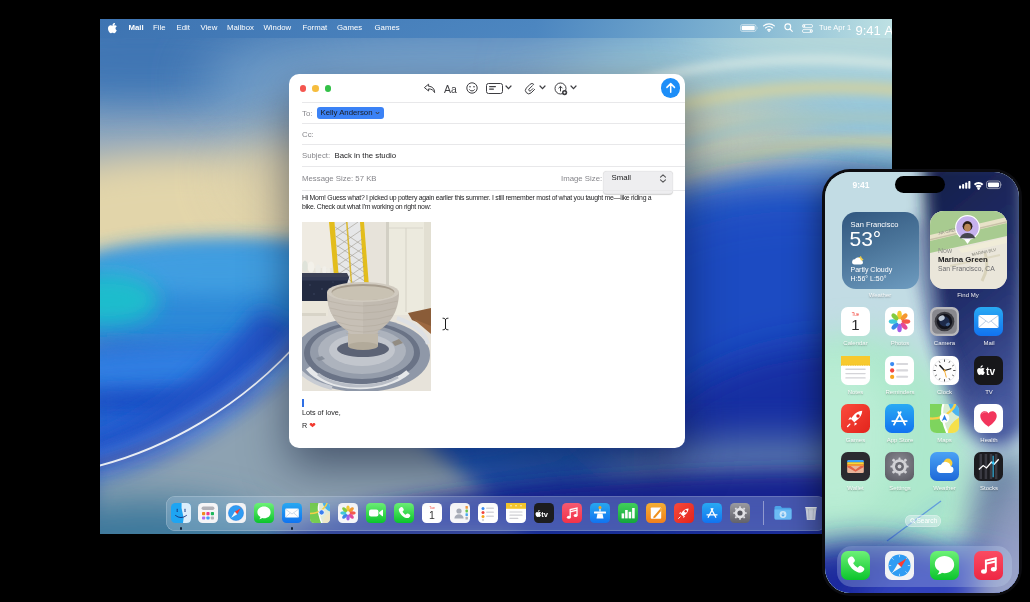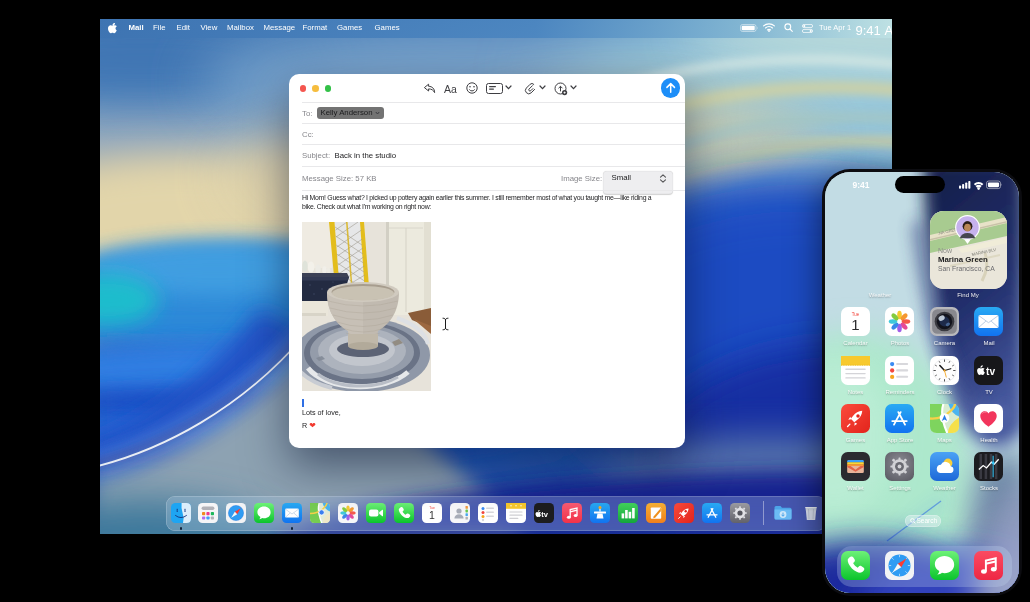--- a/index.html
+++ b/index.html
@@ -131,21 +131,21 @@
 
   <div id="menubar">
     <svg class="abs" style="left:8px;top:3.6px" width="9" height="11" viewBox="0 0 9 11">
       <path fill="#fff" d="M6.4,1.7c-0.5,0.6-1.2,0.9-1.9,0.85C4.4,1.8,4.8,1,5.2,0.6C5.7,0.05,6.5,-0.2,7,0.1 C7,0.7,6.8,1.3,6.4,1.7z M7.5,5.6c0-1.1,0.6-1.8,1.3-2.3C8.2,2.5,7.3,2.3,6.6,2.3C5.8,2.3,5.2,2.8,4.6,2.8 C4,2.8,3.3,2.3,2.6,2.3C1.3,2.4,0,3.5,0,5.5c0,1.2,0.45,2.5,1,3.3c0.5,0.7,1,1.4,1.7,1.4c0.7,0,1-0.45,1.8-0.45 c0.8,0,1.1,0.45,1.8,0.45c0.7,0,1.2-0.7,1.7-1.4c0.3-0.5,0.6-1,0.7-1.6C8.1,7.1,7.5,6.4,7.5,5.6z"></path>
     </svg>
     <span style="left:28.5px;font-weight:bold">Mail</span>
     <span style="left:53px">File</span>
     <span style="left:76.5px">Edit</span>
     <span style="left:100.5px">View</span>
     <span style="left:127px">Mailbox</span>
-    <span style="left:163.5px">Message</span>
+    <span style="left:163.5px">Window</span>
     <span style="left:202.5px">Format</span>
     <span style="left:237px">Games</span>
     <span style="left:274.5px">Games</span>
 
     <svg class="abs" style="left:640px;top:5.2px" width="19" height="8" viewBox="0 0 19 8">
       <rect x="0.5" y="0.5" width="15.5" height="7" rx="2" fill="none" stroke="rgba(255,255,255,0.6)" stroke-width="0.8"></rect>
       <rect x="1.7" y="1.7" width="13" height="4.6" rx="1" fill="#fff"></rect>
       <path d="M17.2,2.6 q1.2,1.4 0,2.8z" fill="rgba(255,255,255,0.6)"></path>
     </svg>
 
@@ -505,21 +505,21 @@
       <path d="M1,1 L3.5,3.7 L6,1" stroke="#3e3e42" stroke-width="1.2" fill="none" stroke-linecap="round"></path>
     </svg>
   
   <div class="abs" style="left:371.8px;top:4.3px;width:19.4px;height:19.4px;border-radius:50%;background:#1d8ef8"></div>
   <svg class="abs" style="left:371.8px;top:4.3px" width="19.4" height="19.4" viewBox="0 0 19.4 19.4">
     <path d="M9.7,14.2 L9.7,6 M5.9,9.4 L9.7,5.6 L13.5,9.4" stroke="#fff" stroke-width="1.5" fill="none" stroke-linecap="round" stroke-linejoin="round"></path>
   </svg>
   <div class="sep" style="top:27.5px"></div>
   
   <div class="wrow glb" style="top:34.5px">To:</div>
-  <div class="abs" style="left:27.5px;top:32.5px;height:12.5px;background:#737373;border-radius:3px;padding:0 4px;line-height:12.5px;color:#1b1b1d">Kelly Anderson<svg style="margin-left:2.5px" width="5" height="4" viewBox="0 0 5 4">
+  <div class="abs" style="left:27.5px;top:32.5px;height:12.5px;background:#3b82f6;border-radius:3px;padding:0 4px;line-height:12.5px;color:#1b1b1d">Kelly Anderson<svg style="margin-left:2.5px" width="5" height="4" viewBox="0 0 5 4">
         <path d="M0.8,1 L2.5,3 L4.2,1" stroke="#3c3c40" stroke-width="1" fill="none"></path>
       </svg></div>
   <div class="sep" style="top:48.5px"></div>
   
   <div class="wrow glb" style="top:55.5px">Cc:</div>
   <div class="sep" style="top:69.5px"></div>
   
   <div class="wrow" style="top:76.5px"><span class="glb">Subject:&nbsp;</span> Back in the studio</div>
   <div class="sep" style="top:91.5px"></div>
   
@@ -677,20 +677,31 @@
     <g fill="#fff">
       <path d="M14.8,3.9 a7.3,7.3 0 0 1 9.6,0 l-1.45,1.65 a5.1,5.1 0 0 0 -6.7,0 Z"></path>
       <path d="M16.6,6.1 a4.6,4.6 0 0 1 6,0 l-1.5,1.7 a2.3,2.3 0 0 0 -3,0 Z"></path>
       <circle cx="19.6" cy="8.6" r="1.3"></circle>
     </g>
     <rect x="27.5" y="1" width="14" height="7.6" rx="2.2" fill="none" stroke="rgba(255,255,255,0.5)" stroke-width="1"></rect>
     <rect x="28.9" y="2.4" width="11.2" height="4.8" rx="1.1" fill="#fff"></rect>
     <path d="M42.2,3.3 q1.2,1.4 0,2.8 z" fill="rgba(255,255,255,0.5)"></path>
   </svg>
 
+  <div class="abs" style="left:16.5px;top:39.5px;width:77px;height:77px;border-radius:14px;background:linear-gradient(160deg,#31577f 0%,#4a7499 45%,#6e9cc0 100%);overflow:hidden">
+    <div class="abs" style="left:9px;top:8px;font-size:7.5px;color:#fff;font-weight:500">San Francisco</div>
+    <div class="abs" style="left:8px;top:15px;font-size:21px;color:#fff;font-weight:400">53°</div>
+    <svg class="abs" style="left:9px;top:44px" width="13" height="9" viewBox="0 0 13 9">
+      <circle cx="9" cy="3.5" r="2.5" fill="#f8d348"></circle>
+      <path d="M9.5,3.5 l2.8,0 M9.2,1 l2,-2" stroke="#f8d348" stroke-width="0.8"></path>
+      <path d="M3.5,8.5 a2.6,2.6 0 0 1 0.4,-5.2 a3.2,3.2 0 0 1 6,1 a2.1,2.1 0 0 1 0,4.2 Z" fill="#fff"></path>
+    </svg>
+    <div class="abs" style="left:9px;top:54px;font-size:7px;color:#fff">Partly Cloudy</div>
+    <div class="abs" style="left:9px;top:63.5px;font-size:7px;color:#fff">H:56° L:50°</div>
+  </div>
   <div class="plb" style="left:33px;top:119.5px">Weather</div>
 
   <div class="abs" style="left:105px;top:38.5px;width:77px;height:78px;border-radius:14px;overflow:hidden;background:#e9e5d9">
     <svg width="77" height="78" viewBox="0 0 77 78" style="position:absolute;left:0;top:0">
       <rect width="77" height="78" fill="#eae6da"></rect>
       <path d="M0,0 L77,0 L77,25 L0,42 Z" fill="#a8cb90"></path>
       <path d="M0,24 L77,6 L77,12 L0,30 Z" fill="#e8e2c8"></path>
       <path d="M0,28 L77,10 L77,11.5 L0,29.5 Z" fill="#c8c2a8"></path>
       <path d="M28,38 L77,26 L77,32 L32,42 Z" fill="#f0ecd8"></path>
       <path d="M55,42 Q 60,55 52,70" stroke="#d8d2ba" stroke-width="3" fill="none"></path>

